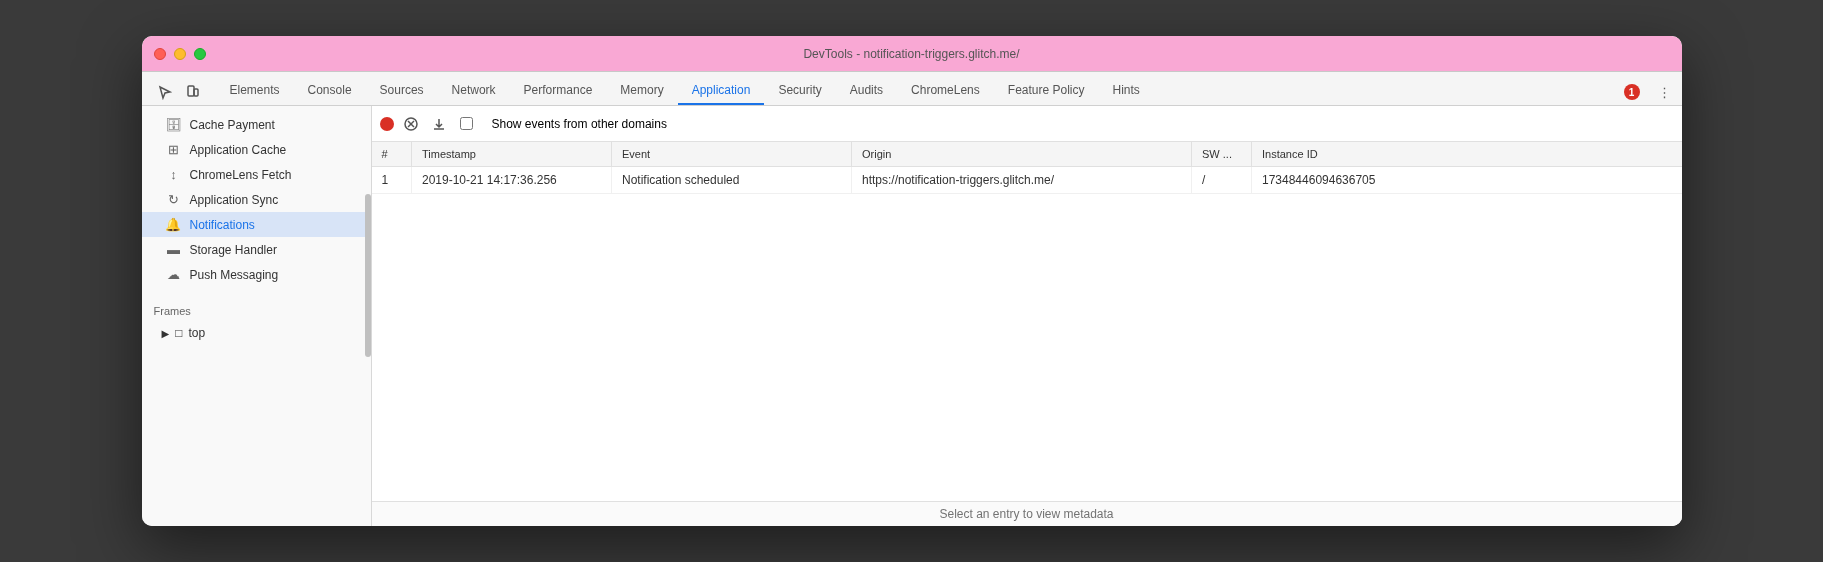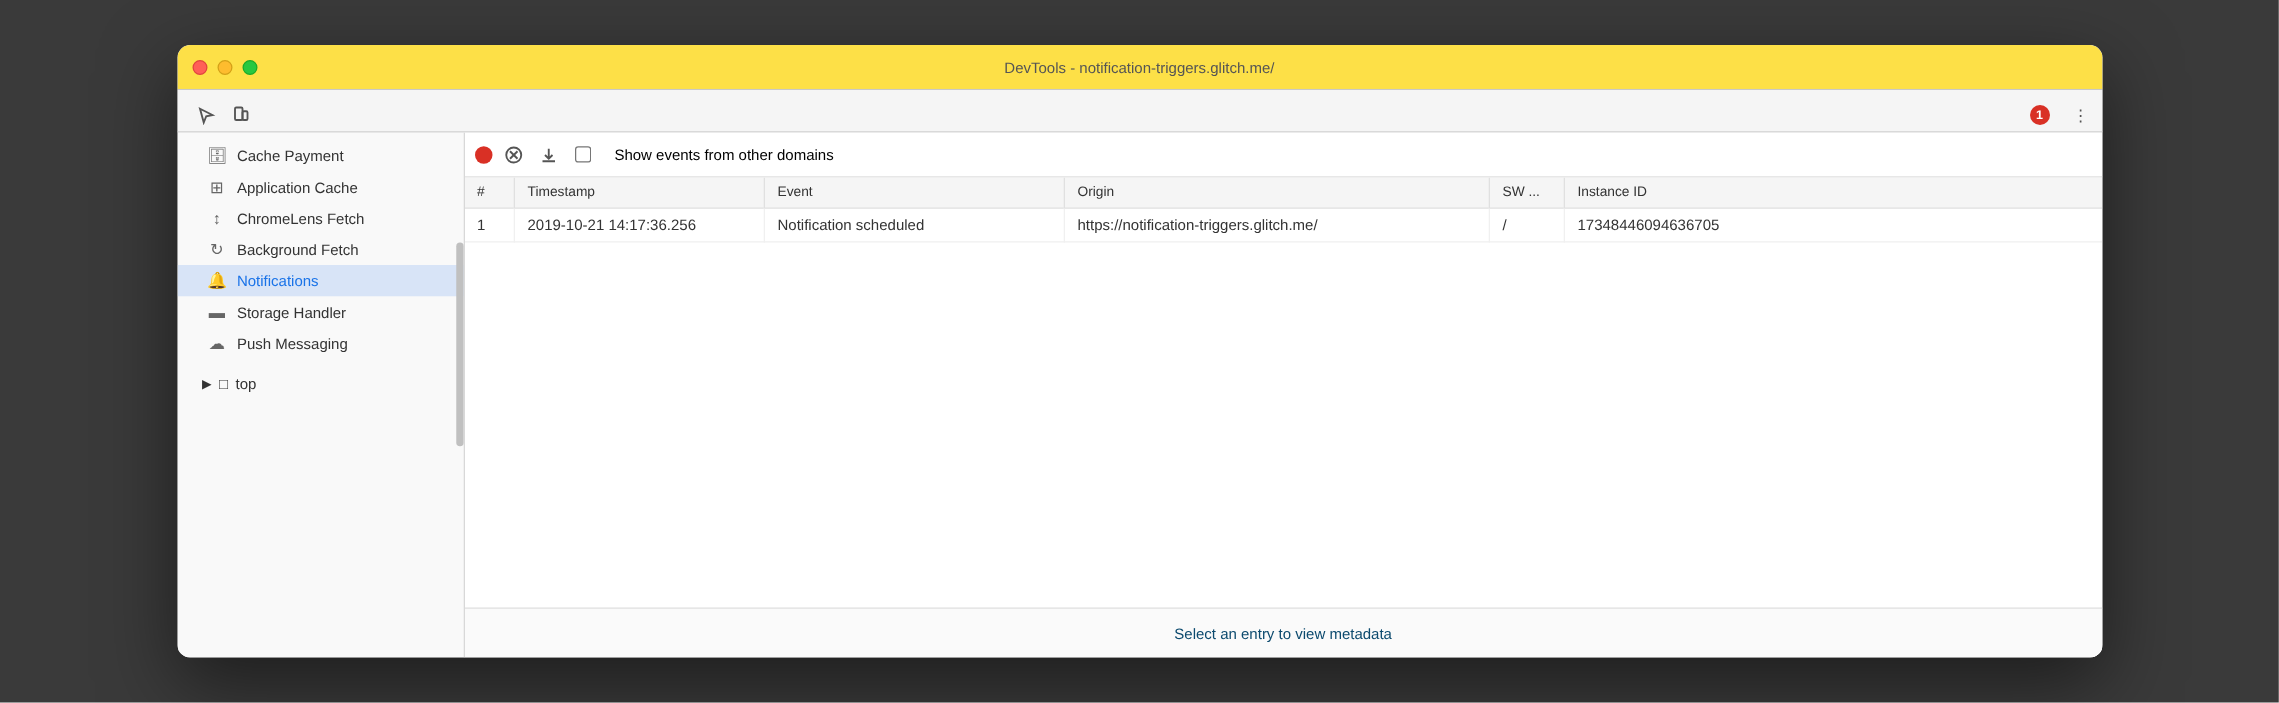--- a/index.html
+++ b/index.html
@@ -16,21 +16,21 @@
       width: 1540px;
       height: 490px;
       background: #f0f0f0;
       border-radius: 10px;
       box-shadow: 0 20px 60px rgba(0,0,0,0.5);
       overflow: hidden;
       display: flex;
       flex-direction: column;
     }
     .title-bar {
-      background: #fde047;
+      background: #f9a8d4;
       height: 36px;
       display: flex;
       align-items: center;
       justify-content: center;
       position: relative;
       border-bottom: 1px solid #c8c8c8;
       border-radius: 10px 10px 0 0;
     }
     .traffic-lights {
       position: absolute;
@@ -231,27 +231,27 @@
       text-overflow: ellipsis;
     }
     td:last-child { border-right: none; }
     .col-num { width: 40px; }
     .col-timestamp { width: 200px; }
     .col-event { width: 240px; }
     .col-origin { width: 340px; }
     .col-sw { width: 60px; }
     .col-instance { flex: 1; }
     .status-bar {
-      height: 40px;
+      height: 25px;
       border-top: 1px solid #e0e0e0;
       display: flex;
       align-items: center;
       justify-content: center;
       background: #fafafa;
-      color: #0c4a6e;
+      color: #737373;
       font-size: 12px;
     }
     .error-badge {
       display: flex;
       align-items: center;
       gap: 4px;
       margin-left: auto;
       margin-right: 8px;
       font-size: 12px;
       color: #d93025;
@@ -316,20 +316,34 @@
           <path d="M3 3 L13 8 L8 9 L6 14 Z"></path>
         </svg>
       </button>
       <button class="toolbar-btn" title="Device Toolbar">
         <svg width="16" height="16" viewBox="0 0 16 16" fill="none" stroke="#555" stroke-width="1.5">
           <rect x="3" y="2" width="6" height="10" rx="1"></rect>
           <rect x="9" y="5" width="4" height="7" rx="1"></rect>
         </svg>
       </button>
     </div>
+    <div id="tabs-container" style="display:flex;align-items:flex-end;flex:1;">
+        <div class="tab">Elements</div>
+        <div class="tab">Console</div>
+        <div class="tab">Sources</div>
+        <div class="tab">Network</div>
+        <div class="tab">Performance</div>
+        <div class="tab">Memory</div>
+        <div class="tab active">Application</div>
+        <div class="tab">Security</div>
+        <div class="tab">Audits</div>
+        <div class="tab">ChromeLens</div>
+        <div class="tab">Feature Policy</div>
+        <div class="tab">Hints</div>
+      </div>
     <div class="toolbar-right">
       <div class="error-badge">
         <div class="error-circle">
           <span>1</span>
         </div>
       </div>
       <button class="toolbar-btn">⋮</button>
     </div>
   </div>
 
@@ -349,37 +363,38 @@
             </div>
           </div>
 
         <div id="sidebar-bg-service-items">
             <div class="sidebar-item">
               <span class="sidebar-icon">↕</span>
               <span>ChromeLens Fetch</span>
             </div>
             <div class="sidebar-item">
               <span class="sidebar-icon">↻</span>
-              <span>Background Fetch</span>
+              <span>Application Sync</span>
             </div>
             <div class="sidebar-item active">
               <span class="sidebar-icon">🔔</span>
               <span>Notifications</span>
             </div>
             <div class="sidebar-item">
               <span class="sidebar-icon">▬</span>
               <span>Storage Handler</span>
             </div>
             <div class="sidebar-item">
               <span class="sidebar-icon">☁</span>
               <span>Push Messaging</span>
             </div>
           </div>
 
         <div class="sidebar-frames-section">
+          <div class="sidebar-group-label">Frames</div>
           <div id="sidebar-frames-items">
               <div class="frames-item">
                 <span style="font-size:10px;">▶</span>
                 <span style="font-size:12px;">□</span>
                 <span>top</span>
               </div>
             </div>
         </div>
 
         <div class="scrollbar-track">

